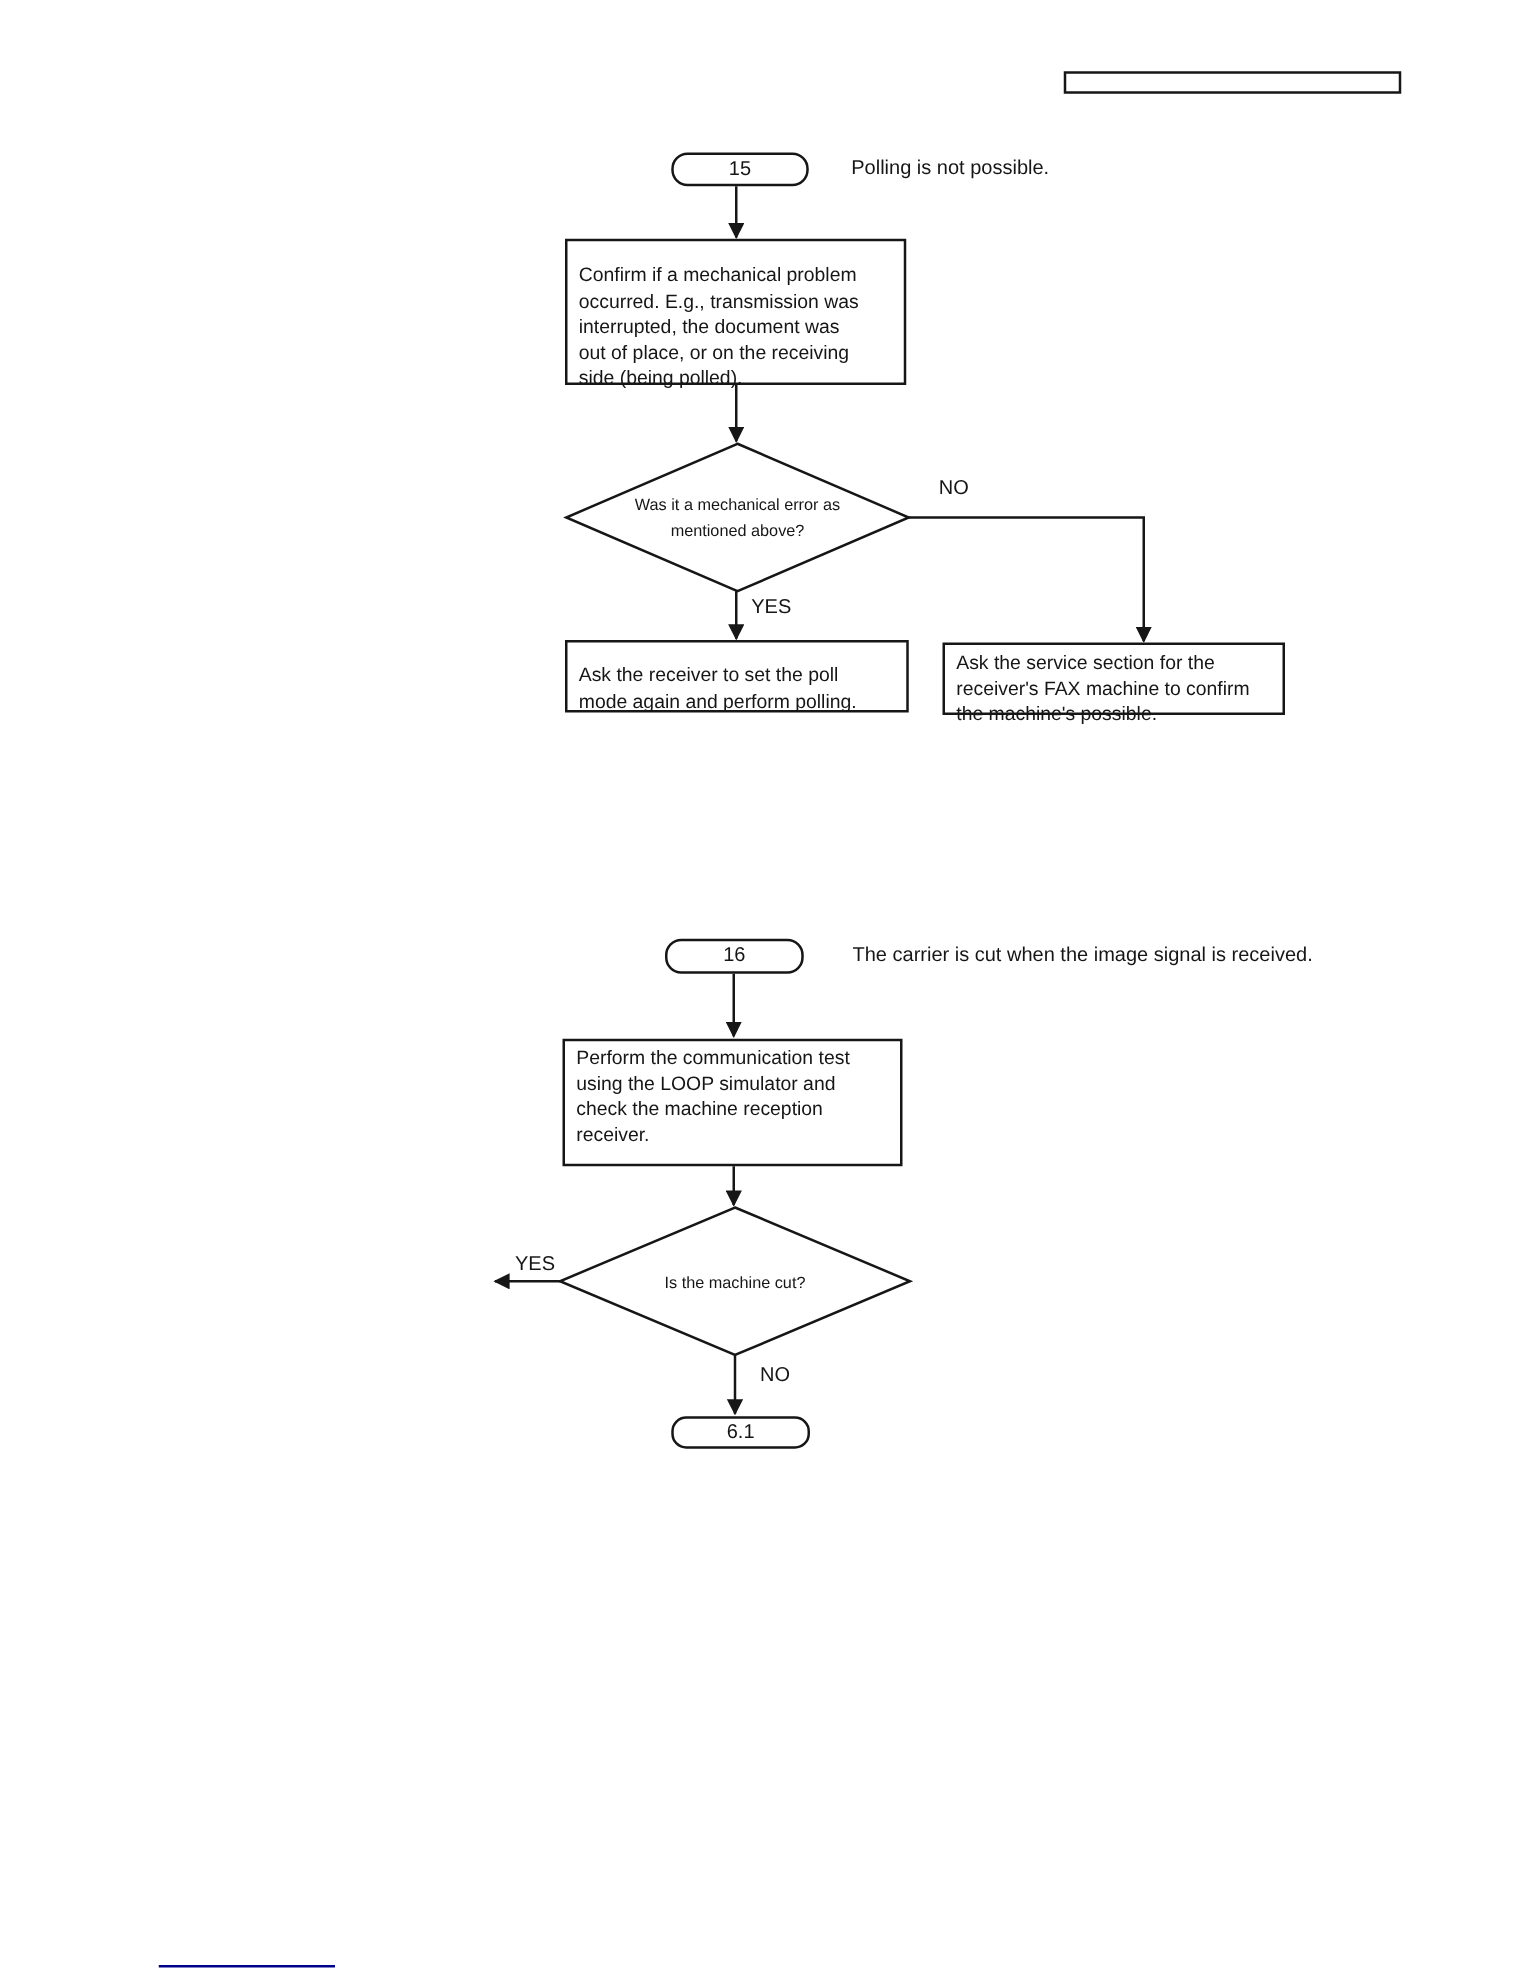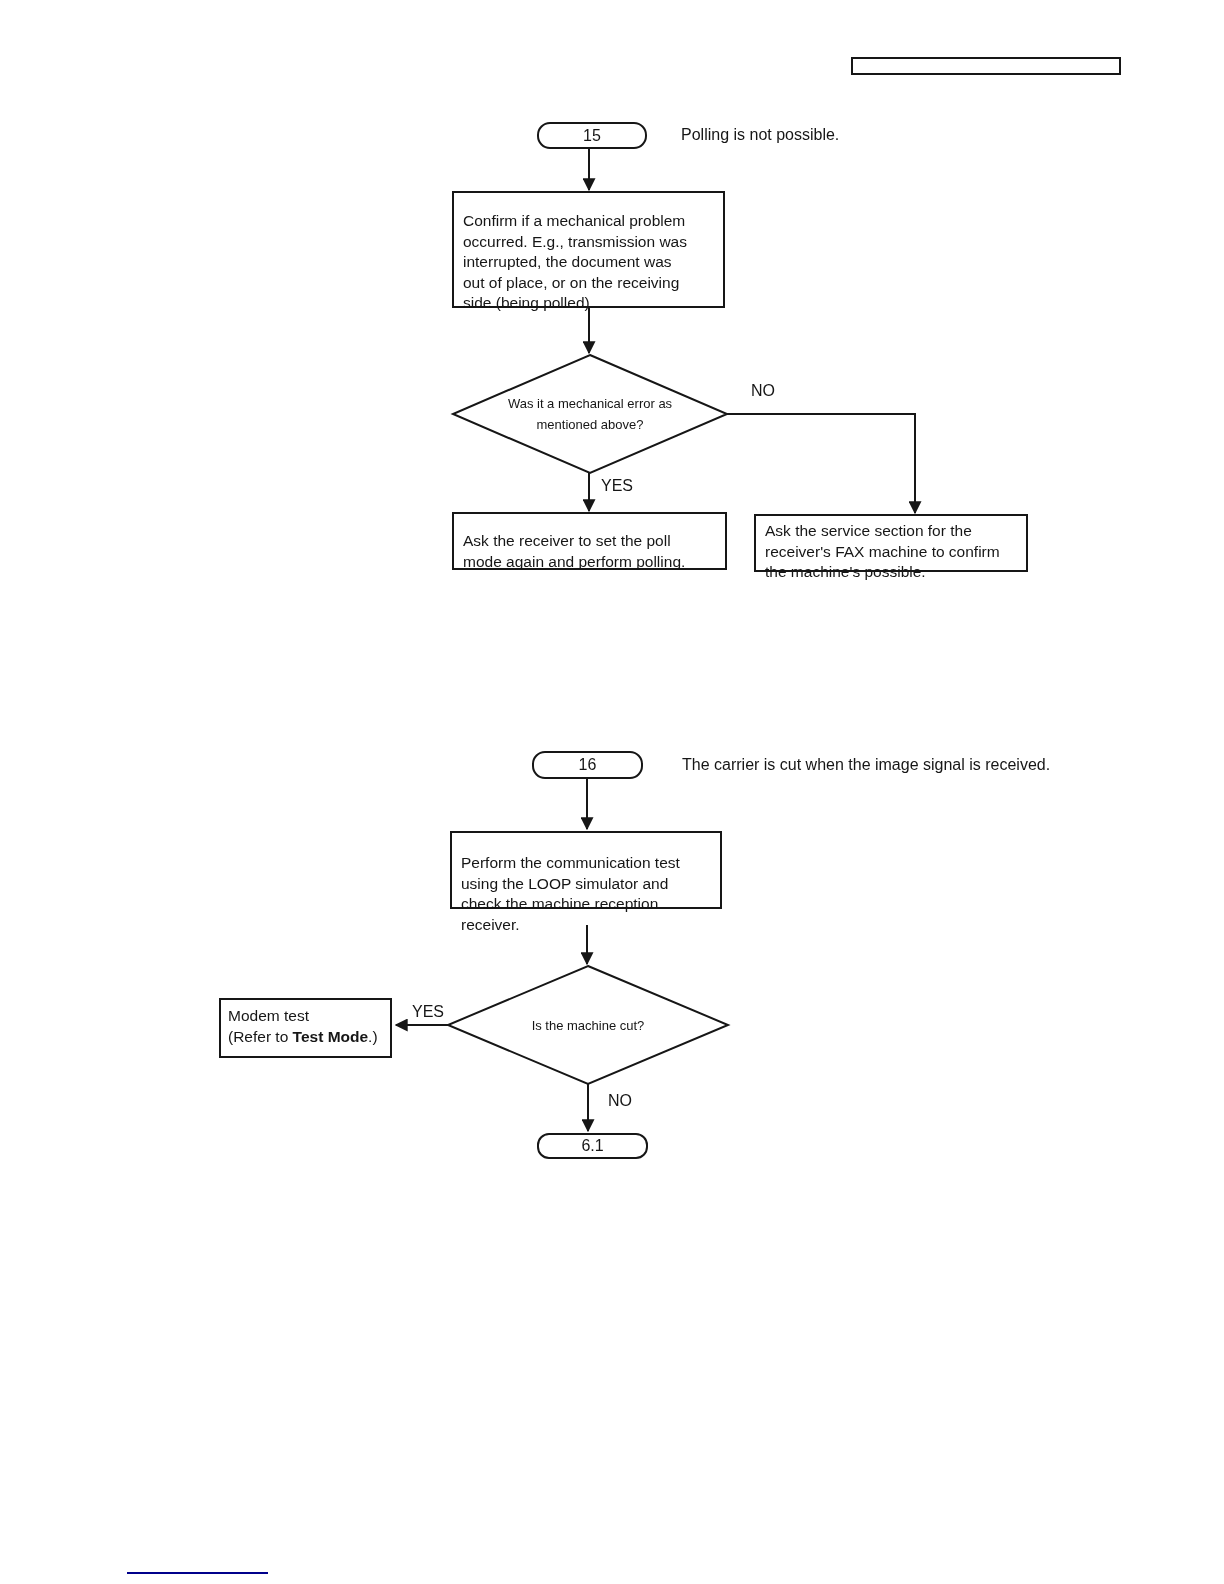--- a/index.html
+++ b/index.html
@@ -102,37 +102,33 @@
     <div class="nowrap">receiver's FAX machine to confirm</div>
     <div class="nowrap">the machine's possible.</div>
   </div>
 
   <div class="abs terminator" style="left:532px; top:751px; width:111px; height:28px;">
     <span>16</span>
   </div>
 
   <div class="abs caption" style="left:682px; top:754px;">The carrier is cut when the image signal is received.</div>
 
-  <div class="abs rect-box" style="left:450px; top:831px; width:272px; height:78px; padding:20px 9px;">
+  <div class="abs rect-box" style="left:450px; top:831px; width:272px; height:102px; padding:4px 9px;">
     <div>Perform the communication test</div>
     <div>using the LOOP simulator and</div>
     <div>check the machine reception</div>
     <div>receiver.</div>
   </div>
 
   <div class="abs diamond-text" style="left:488px; top:1015px; width:200px;">Is the machine cut?</div>
 
   <div class="abs branch-label" style="left:412px; top:1002px;">YES</div>
 
   <div class="abs branch-label" style="left:608px; top:1091px;">NO</div>
 
-  <div class="abs rect-box" style="left:219px; top:998px; width:173px; height:60px; padding:6px 7px;">
-    <div class="nowrap">Modem test</div>
-    <div class="nowrap"><span>(Refer to </span><span class="b">Test Mode</span><span>.)</span></div>
-  </div>
 
   <div class="abs terminator" style="left:537px; top:1133px; width:111px; height:26px; border-radius:12px;">
     <span>6.1</span>
   </div>
 
   <div class="abs blue-rule" style="left:127px; top:1572px; width:141px; height:2px;"></div>
 
 </div>
 
 </body></html>

